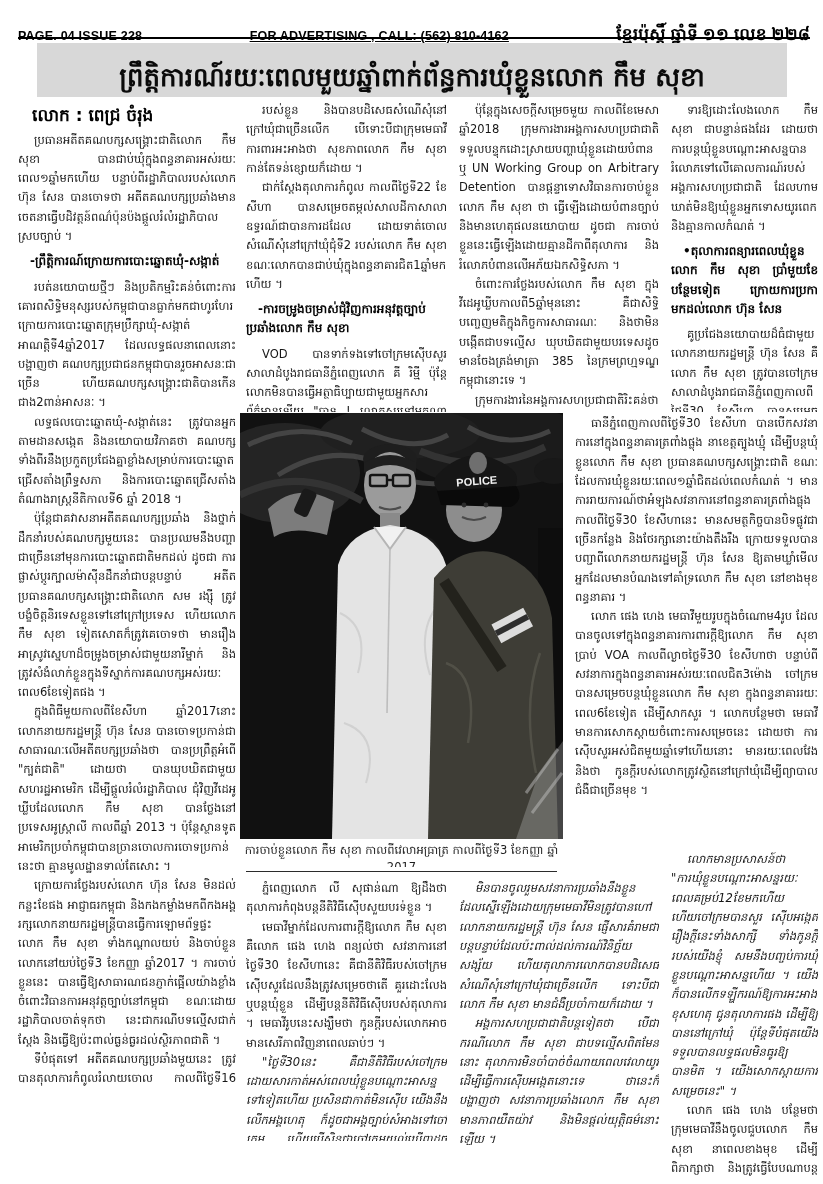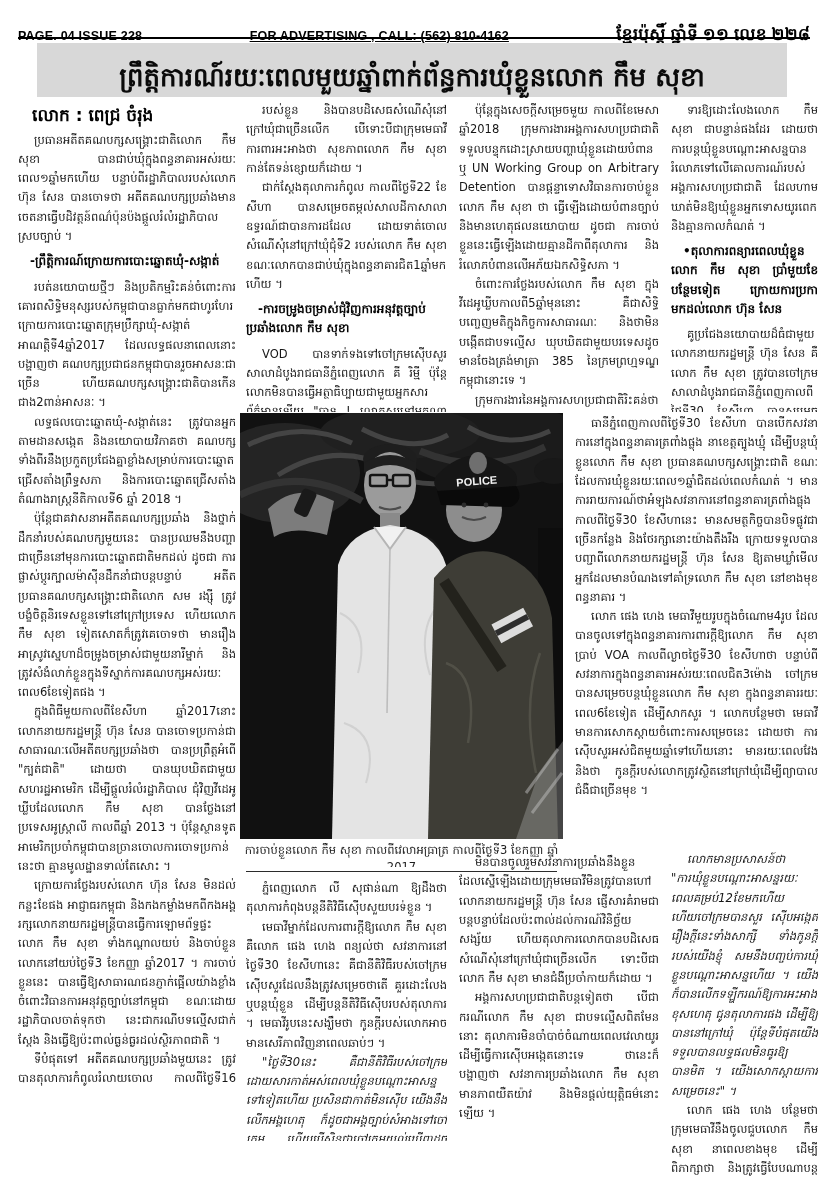--- a/index.html
+++ b/index.html
@@ -40,21 +40,21 @@
     font-size:12px; font-weight:bold; text-align:justify; text-indent:12px;
     line-height:1.6; margin:6px 0; color:#050505;
   }
   .col .byline { font-weight:bold; font-size:17px; text-indent:14px; margin-bottom:1px; color:#000; }
   .colA  { left:18px;  top:101px; width:218px; height:988px; }
   .colBt { left:246px; top:101px; width:201px; height:311px; }
   .colCt { left:459px; top:101px; width:200px; height:311px; }
   .colDt { left:671px; top:101px; width:147px; height:311px; }
   .colDs { left:575px; top:414px; width:243px; height:430px; }
   .colBb { left:246px; top:879px; width:201px; height:262px; }
-  .colCb { left:459px; top:853px; width:200px; height:266px; }
+  .colCb { left:459px; top:879px; width:200px; height:266px;font-style:italic; }
   .colDb { left:671px; top:850px; width:147px; height:326px; }
   
   .photo {
     position:absolute; left:240px; top:413px; width:323px; height:426px;
     background:#101010; overflow:hidden;
   }
   .photo svg { display:block; width:100%; height:100%; }
   .caption {
     position:absolute; left:240px; top:843px; width:323px; height:24px;
     font-size:11.5px; text-align:center; color:#1d1d1d; overflow:hidden;

